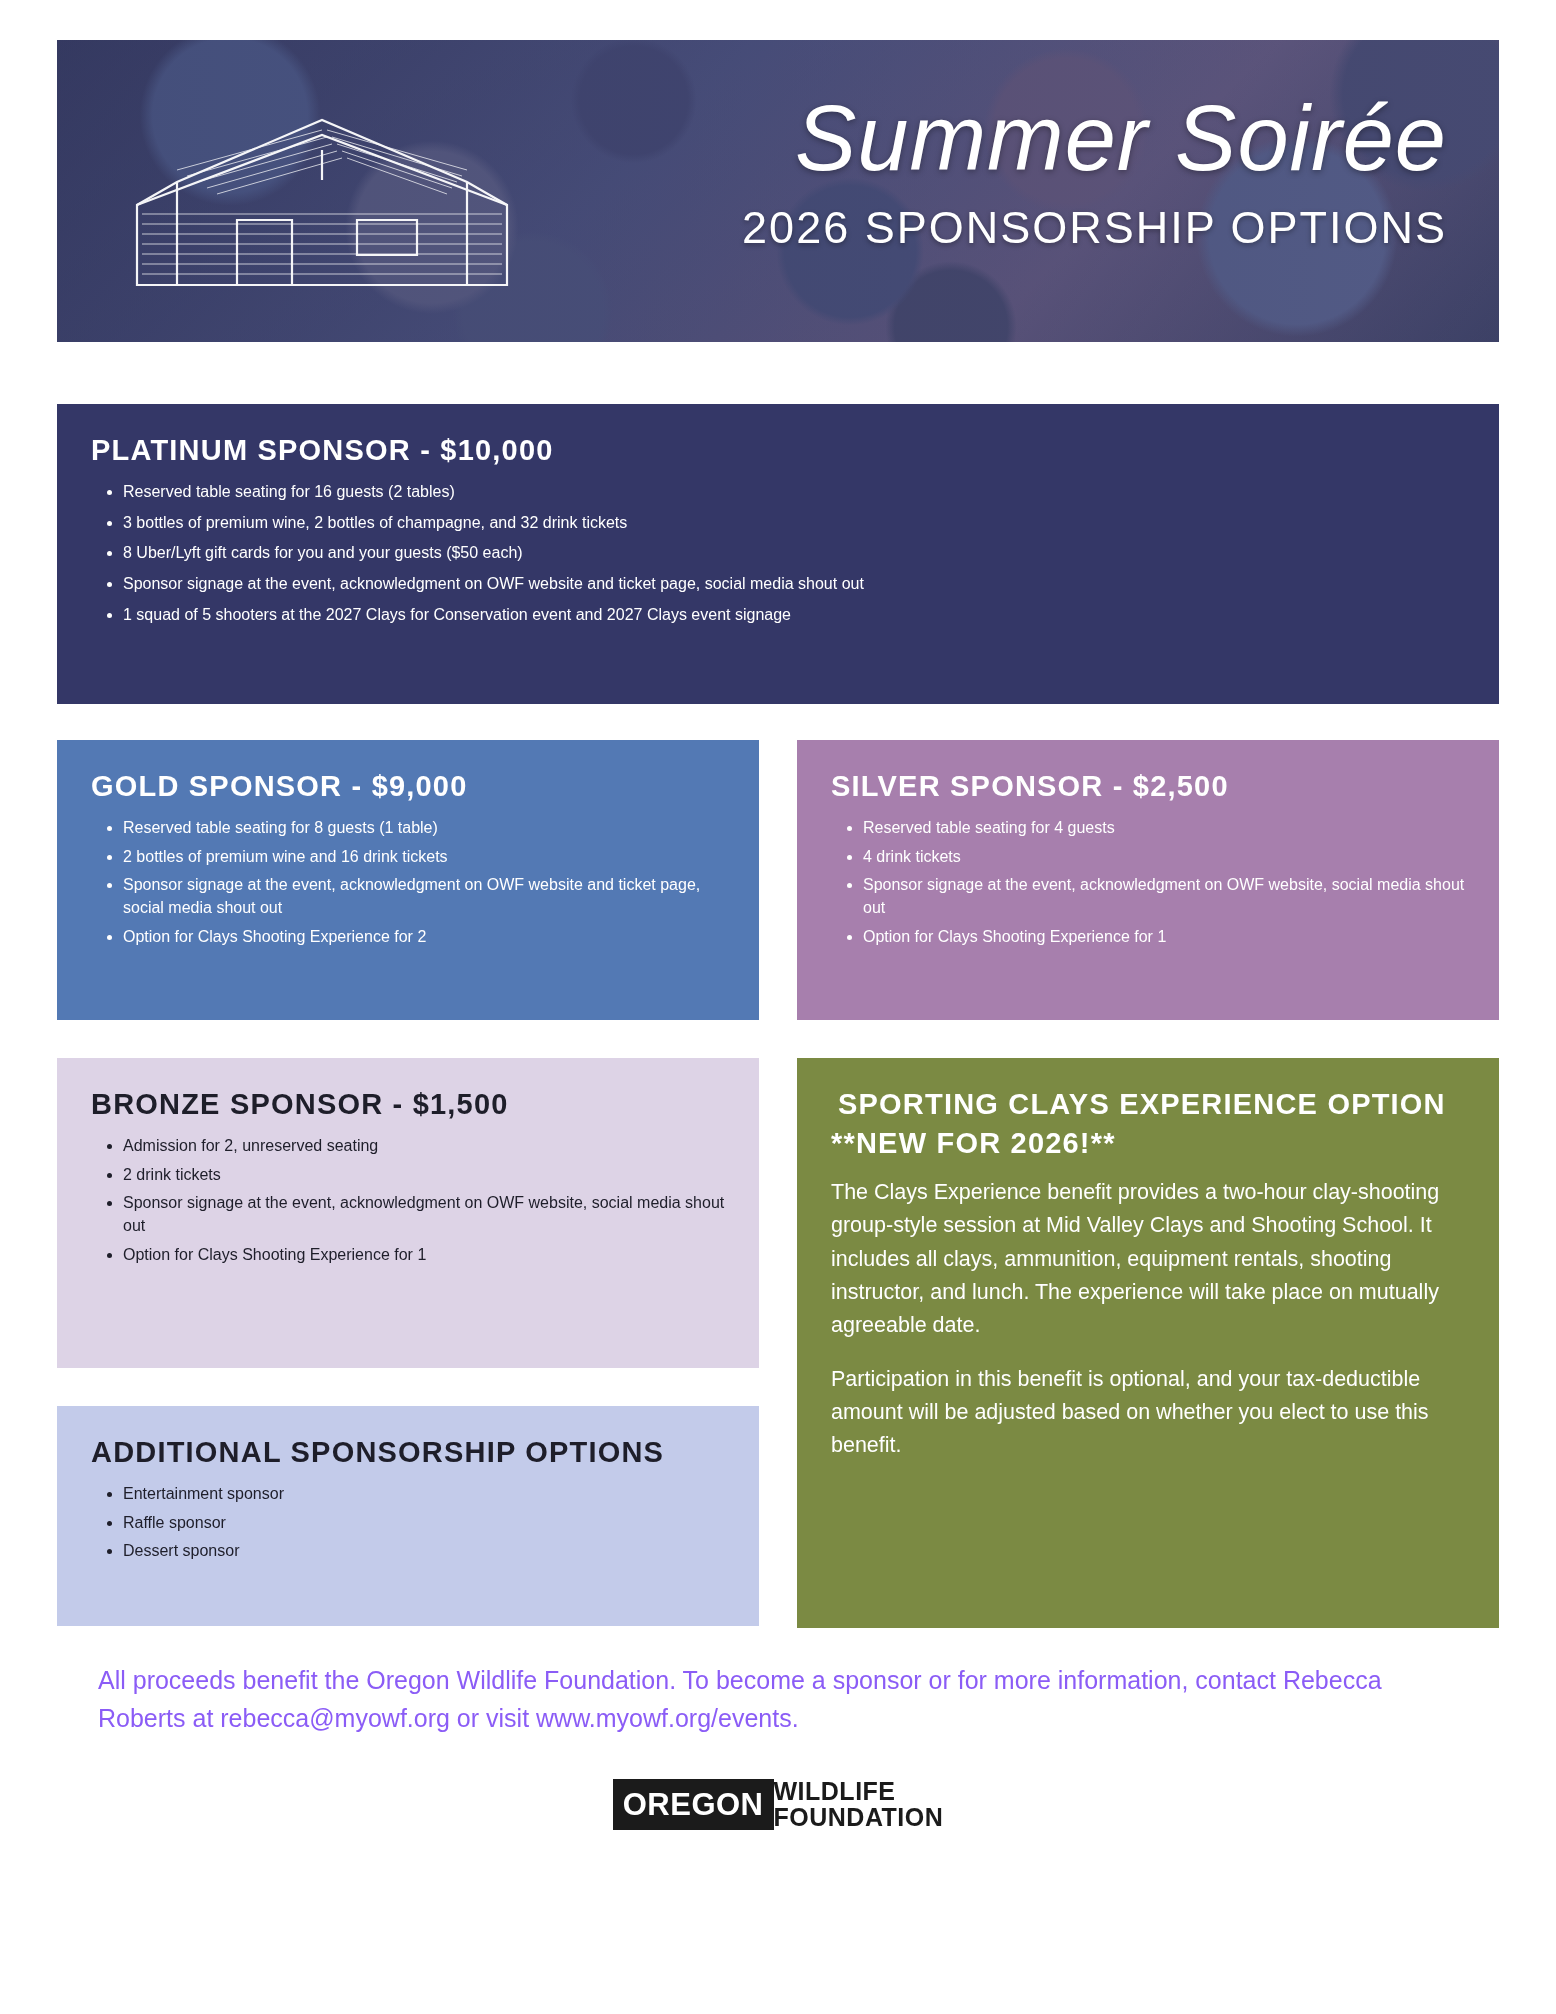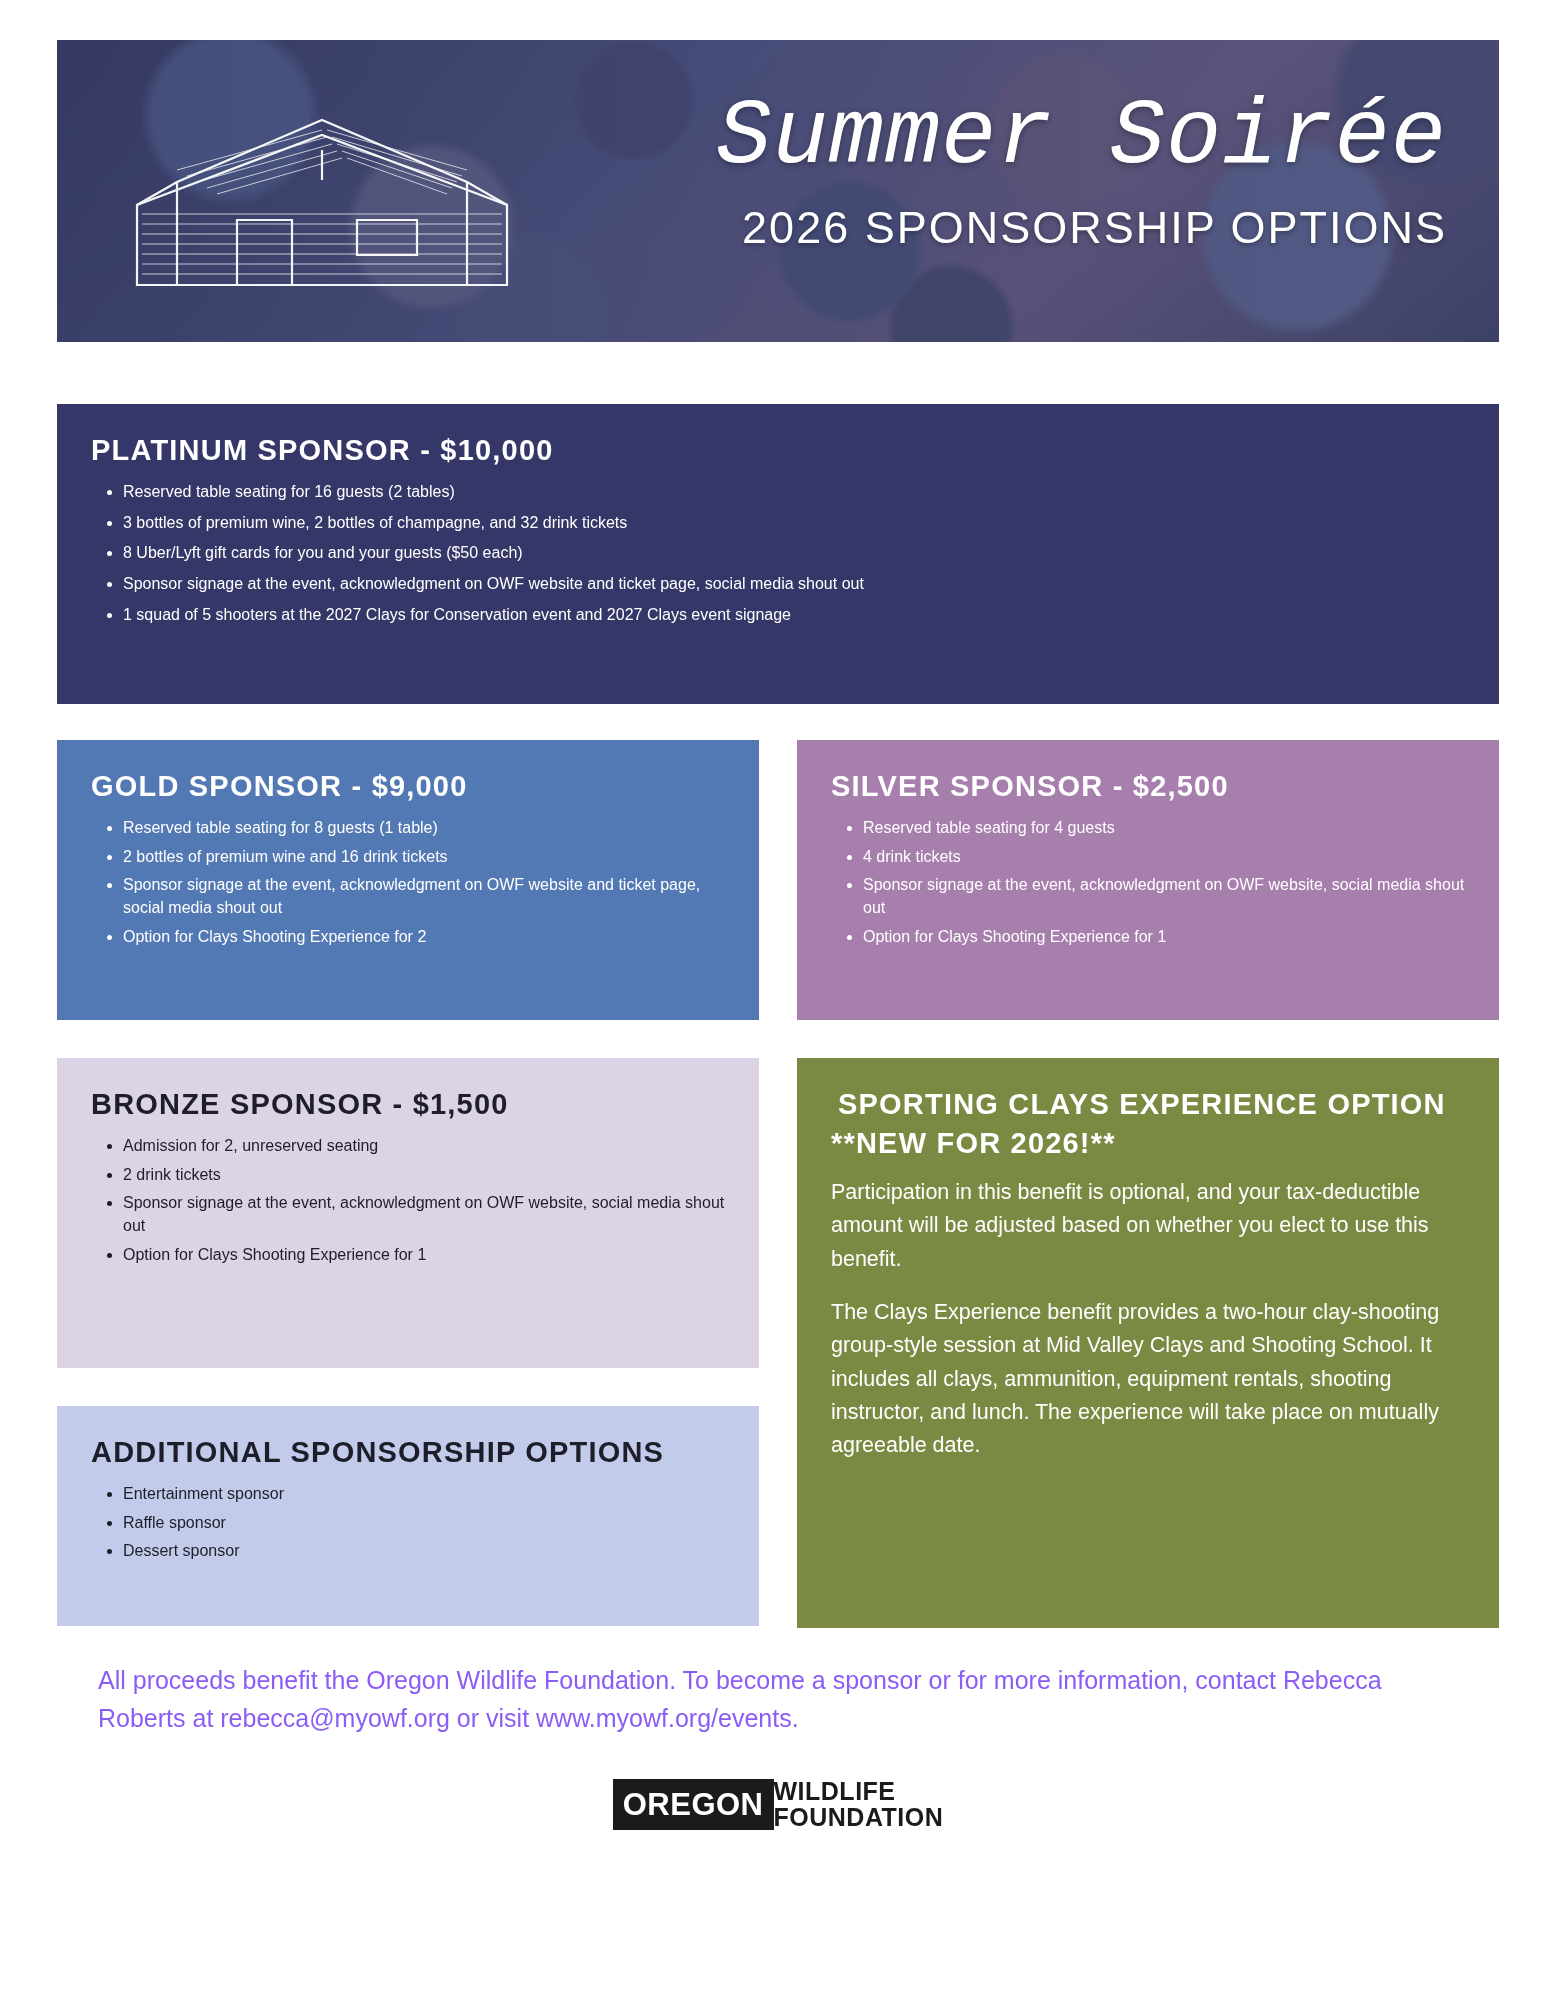--- a/index.html
+++ b/index.html
@@ -57,21 +57,21 @@
     opacity: 0.95;
   }
   .hero-text {
     position: absolute;
     right: 52px;
     top: 52px;
     text-align: right;
     color: #fff;
   }
   .hero-title {
-    font-family: Liberation Mono, monospace;
+    font-family: Liberation Sans, sans-serif;
     font-style: italic;
     font-size: 92px;
     line-height: 1;
     letter-spacing: 1px;
     text-shadow: 0 2px 6px rgba(0,0,0,0.35);
     font-weight: normal;
   }
   .hero-sub {
     margin-top: 18px;
     font-family: "Liberation Sans", sans-serif;
@@ -288,22 +288,22 @@
           <li>Reserved table seating for 4 guests</li>
           <li>4 drink tickets</li>
           <li>Sponsor signage at the event, acknowledgment on OWF website, social media shout out</li>
           <li>Option for Clays Shooting Experience for 1</li>
         </ul>
       </section>
 
       <section class="block clays">
         <h2>SPORTING CLAYS EXPERIENCE OPTION</h2>
         <h3>**NEW FOR 2026!**</h3>
+        <p>The Clays Experience benefit provides a two-hour clay-shooting group-style session at Mid Valley Clays and Shooting School. It includes all clays, ammunition, equipment rentals, shooting instructor, and lunch. The experience will take place on mutually agreeable date.</p>
         <p>Participation in this benefit is optional, and your tax-deductible amount will be adjusted based on whether you elect to use this benefit.</p>
-        <p>The Clays Experience benefit provides a two-hour clay-shooting group-style session at Mid Valley Clays and Shooting School. It includes all clays, ammunition, equipment rentals, shooting instructor, and lunch. The experience will take place on mutually agreeable date.</p>
       </section>
 
     </div>
   </div>
 
   <div class="footer-text">All proceeds benefit the Oregon Wildlife Foundation. To become a sponsor or for more information, contact Rebecca Roberts at rebecca@myowf.org or visit www.myowf.org/events.</div>
 
   <div class="logo-wrap">
     <div class="logo">
       <div class="logo-left">OREGON</div>

